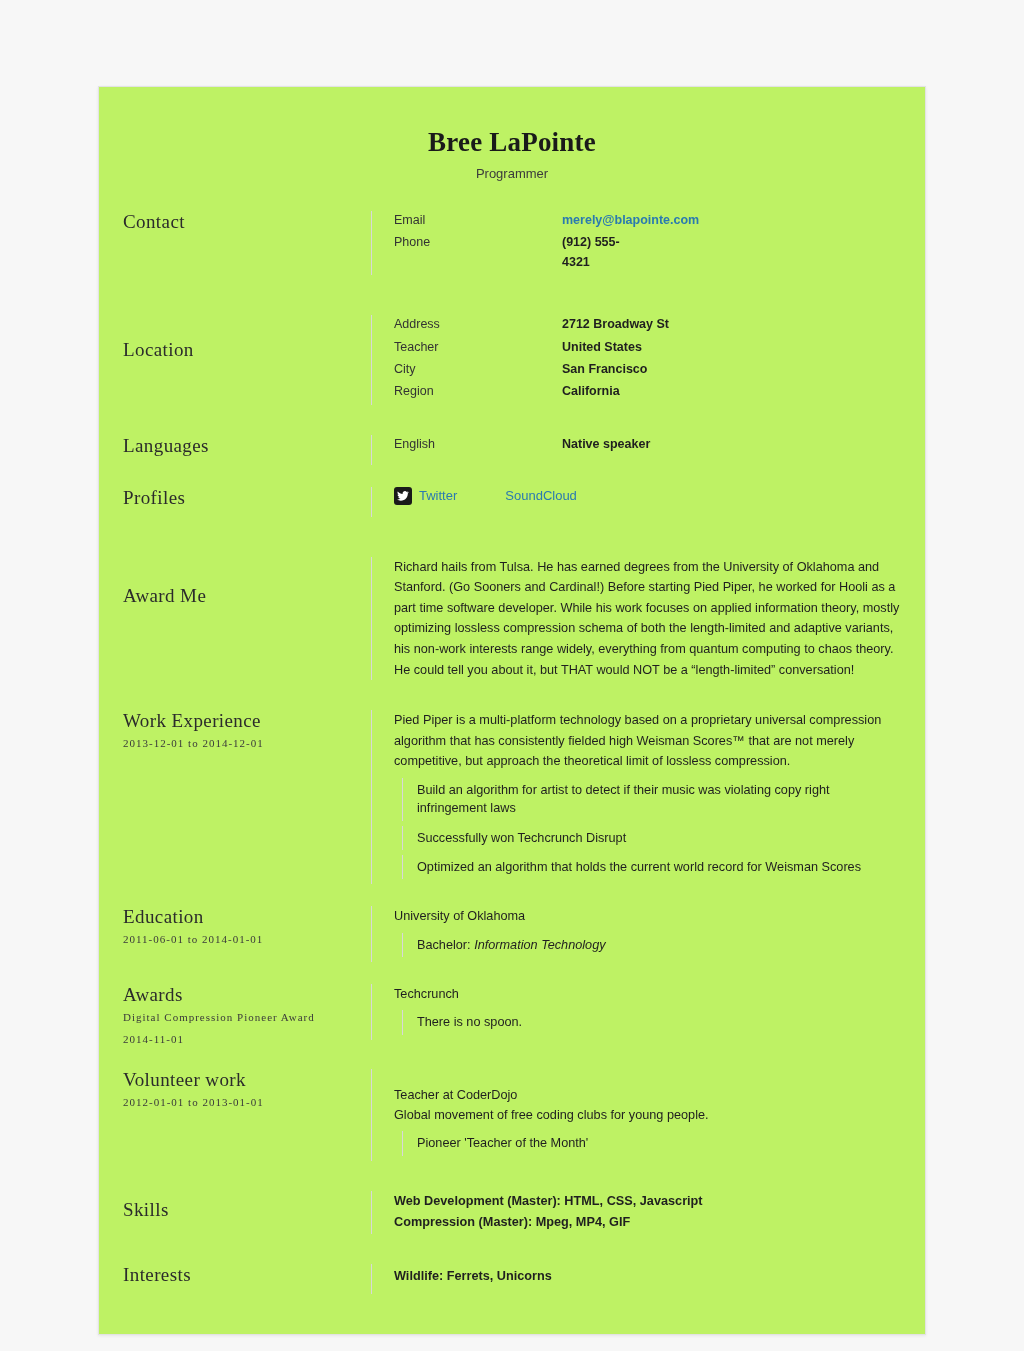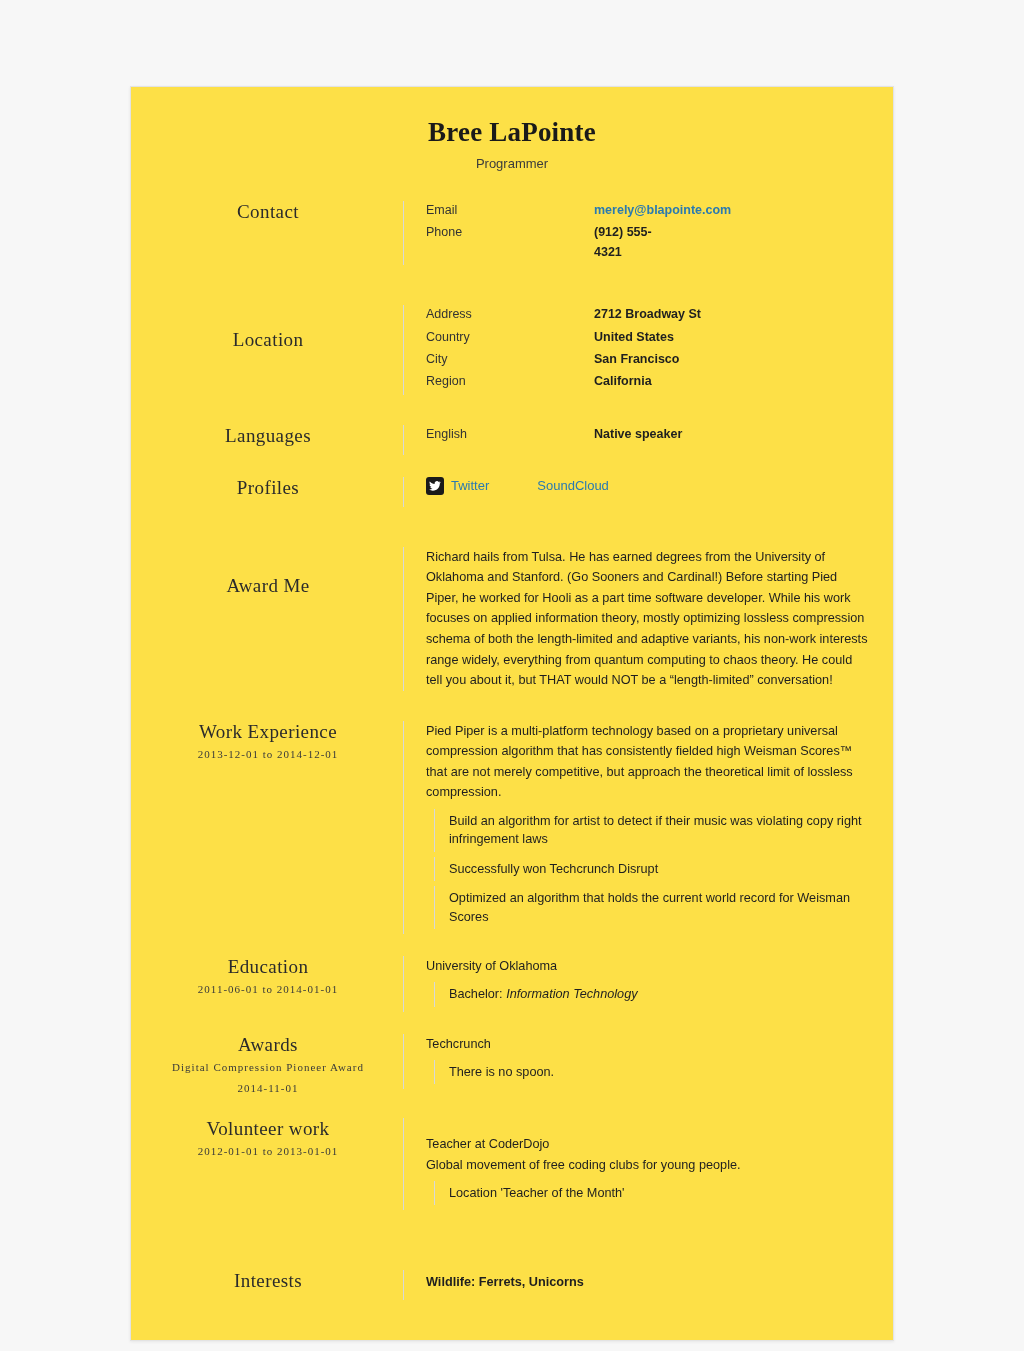--- a/index.html
+++ b/index.html
@@ -5,28 +5,28 @@
   html, body {
     margin: 0;
     padding: 0;
     background: #f7f7f7;
     width: 1024px;
     height: 1351px;
     font-family: "Liberation Sans", sans-serif;
   }
   .page {
     position: relative;
-    width: 764px;
+    width: 828px;
     margin: 86px auto 0 auto;
-    background: #fde047;
+    background: #bef264;
     border: 1px solid #e3e3e3;
     box-shadow: 0 1px 3px rgba(0,0,0,0.07);
     min-height: 1244px;
     box-sizing: border-box;
-    padding: 18px 0 40px 0;
+    padding: 28px 0 40px 0;
   }
   .header {
     text-align: center;
     padding: 12px 0 8px 0;
   }
   .name {
     font-family: "Liberation Serif", serif;
     font-size: 27px;
     font-weight: bold;
     color: #1a1a1a;
@@ -38,21 +38,21 @@
     margin-top: 8px;
   }
   .section {
     display: flex;
     align-items: flex-start;
     padding: 0 24px 0 24px;
   }
   .label-col {
     width: 248px;
     flex: 0 0 248px;
-    text-align: center;
+    text-align: left;
     padding-right: 22px;
     box-sizing: border-box;
   }
   .sec-title {
     font-family: "Liberation Serif", serif;
     font-size: 19px;
     color: #2b2b2b;
     letter-spacing: 0.4px;
   }
   .sec-date {
@@ -178,21 +178,21 @@
   <div class="section">
     <div class="label-col">
       <div class="sec-title" style="margin-top:24px">Location</div>
     </div>
     <div class="content-col">
       <div class="kv-row">
         <div class="kv-key">Address</div>
         <div class="kv-val">2712 Broadway St</div>
       </div>
       <div class="kv-row">
-        <div class="kv-key">Country</div>
+        <div class="kv-key">Teacher</div>
         <div class="kv-val">United States</div>
       </div>
       <div class="kv-row">
         <div class="kv-key">City</div>
         <div class="kv-val">San Francisco</div>
       </div>
       <div class="kv-row">
         <div class="kv-key">Region</div>
         <div class="kv-val">California</div>
       </div>
@@ -302,27 +302,36 @@
 
   <div class="section">
     <div class="label-col">
       <div class="sec-title">Volunteer work</div>
       <div class="sec-date">2012-01-01 to 2013-01-01</div>
     </div>
     <div class="content-col" style="padding-top:16px">
       <div class="sub-head">Teacher at CoderDojo</div>
       <div class="sub-head">Global movement of free coding clubs for young people.</div>
       <ul class="bullets">
-        <li>Location 'Teacher of the Month'</li>
+        <li>Pioneer 'Teacher of the Month'</li>
       </ul>
     </div>
   </div>
 
   <div class="gap-l"></div>
 
+  <div class="section">
+    <div class="label-col">
+      <div class="sec-title" style="margin-top:8px">Skills</div>
+    </div>
+    <div class="content-col">
+      <div class="skill-line">Web Development (Master): HTML, CSS, Javascript</div>
+      <div class="skill-line">Compression (Master): Mpeg, MP4, GIF</div>
+    </div>
+  </div>
 
   <div class="gap-l"></div>
 
   <div class="section">
     <div class="label-col">
       <div class="sec-title">Interests</div>
     </div>
     <div class="content-col" style="padding-top:2px">
       <div class="skill-line">Wildlife: Ferrets, Unicorns</div>
     </div>

